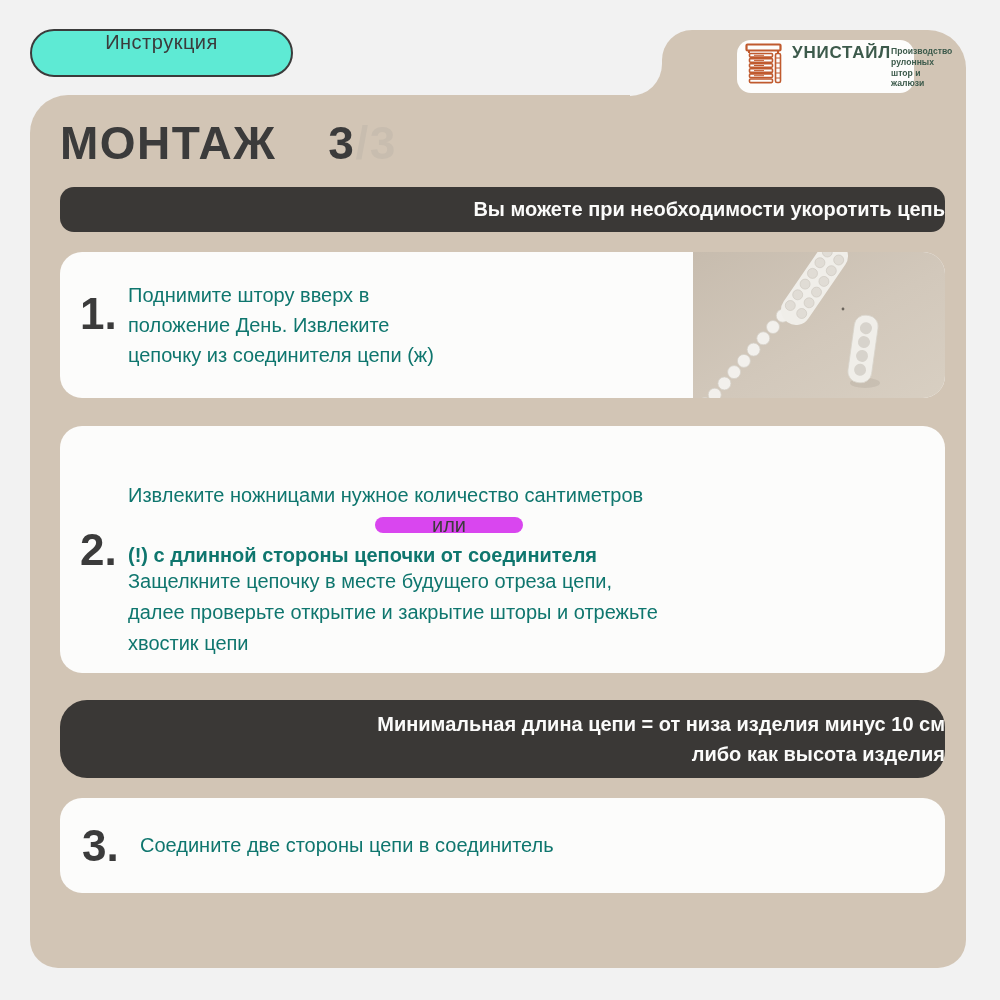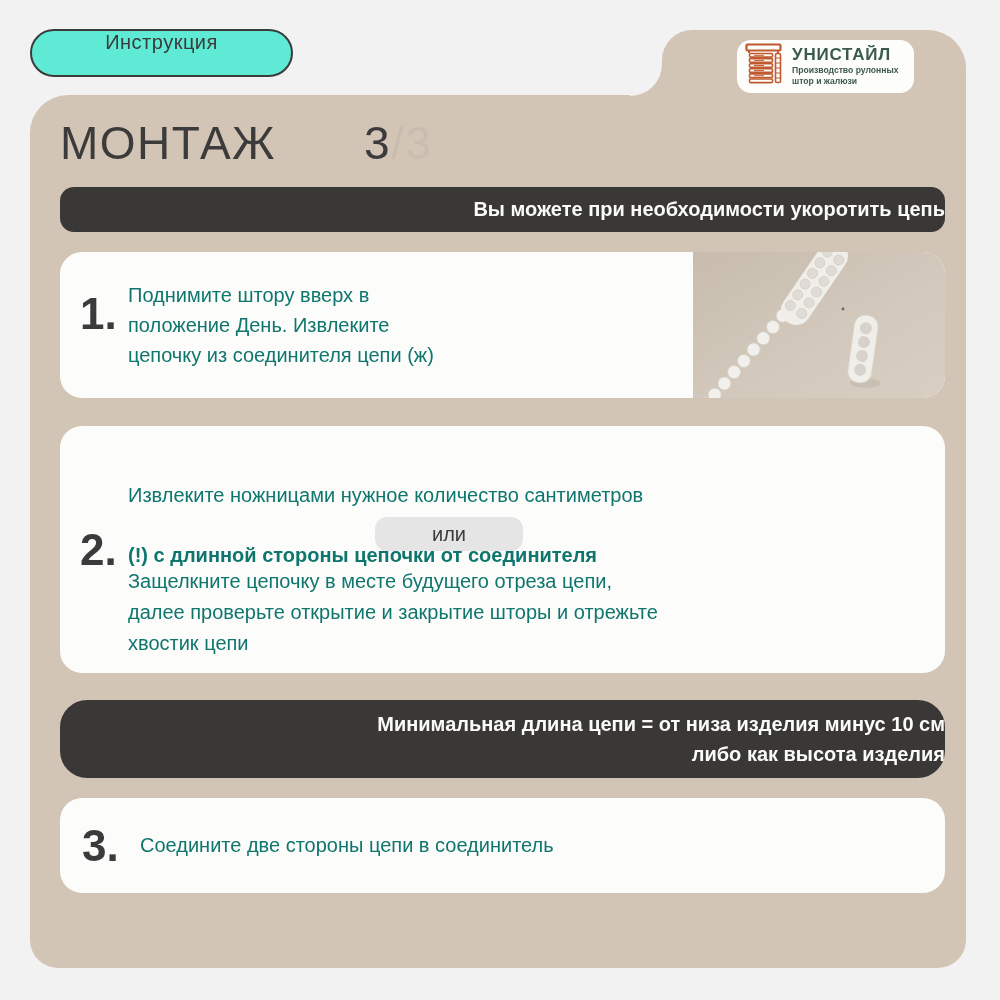--- a/index.html
+++ b/index.html
@@ -32,27 +32,27 @@
   .fillet-mask{
     position:absolute;left:630px;top:64px;width:32px;height:32px;
     background:#f2f2f2;border-bottom-right-radius:32px;
   }
   
   .logo-box{
     position:absolute;left:737px;top:40px;width:177px;height:53px;
     background:#fdfdfc;border-radius:14px;
     display:flex;align-items:center;gap:7px;padding:0 8px;box-sizing:border-box;
   }
-  .logo-text{display:flex;flex-direction:column;line-height:1;justify-content:center;}
+  .logo-text{display:flex;line-height:1;justify-content:center;}
   .logo-name{font-size:17px;font-weight:bold;color:#3c5a4b;letter-spacing:.8px;}
   .logo-tagline{font-size:8.6px;font-weight:bold;color:#3c5a4b;line-height:1.25;margin-top:2px;white-space:pre-line;}
   
   .title-row{
     position:absolute;left:60px;top:116px;display:flex;align-items:flex-start;
-    font-weight:normal;font-size:46px;letter-spacing:1.5px;color:#3b3b3b;gap:36px;
+    font-weight:bold;font-size:46px;letter-spacing:1.5px;color:#3b3b3b;
   }
   .title-counter{margin-left:52px;display:flex;}
   .counter-muted{color:#c8bdaf;}
   
   .banner{
     position:absolute;left:60px;width:885px;background:#3a3836;color:#fbfbfa;
     font-weight:bold;text-align:right;box-sizing:border-box;
   }
   .banner-top{top:187px;height:45px;border-radius:14px;font-size:20px;line-height:45px;}
   .banner-bottom{top:700px;height:78px;border-radius:27px;font-size:20px;line-height:30px;
@@ -68,22 +68,22 @@
     position:absolute;font-size:44px;font-weight:bold;color:#3b3b3b;line-height:1;
   }
   .step-text{
     position:absolute;font-size:20px;line-height:30px;color:#0f766e;white-space:pre-line;
   }
   .step1 .step-number{left:20px;top:40px;}
   .step1 .step-text{left:68px;top:28px;width:440px;}
   .step2 .text-top{left:68px;top:24px;width:760px;}
   .text-bold{font-weight:bold;}
   .or-pill{
-    position:absolute;left:315px;top:91px;width:148px;height:34px;
-    background:#e5e5e5;border-radius:12px;display:flex;align-items:center;justify-content:center;
+    position:absolute;left:315px;top:91px;width:148px;height:16px;
+    background:#d946ef;border-radius:12px;display:flex;align-items:center;justify-content:center;
     font-size:20px;color:#3b3b3b;
   }
   .step2 .step-number{left:20px;top:102px;}
   .step2 .text-bottom{left:68px;top:140px;width:760px;line-height:31px;}
   .step3 .step-number{left:22px;top:26px;}
   .step3 .step-text{left:80px;top:32px;width:740px;}
   
   .chain-photo{
     position:absolute;right:0;top:0;width:252px;height:146px;
     border-radius:0 22px 22px 0;overflow:hidden;

